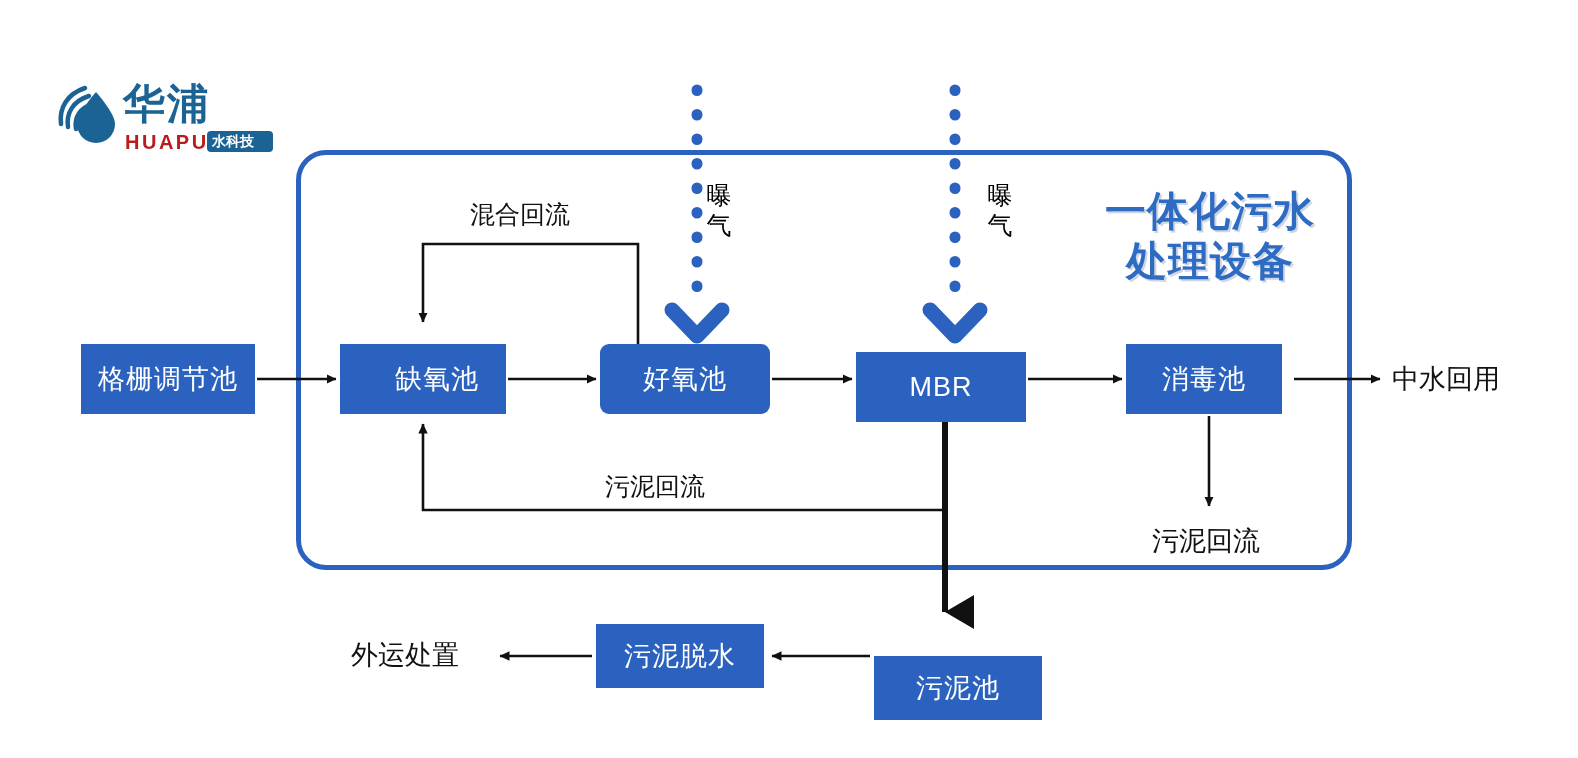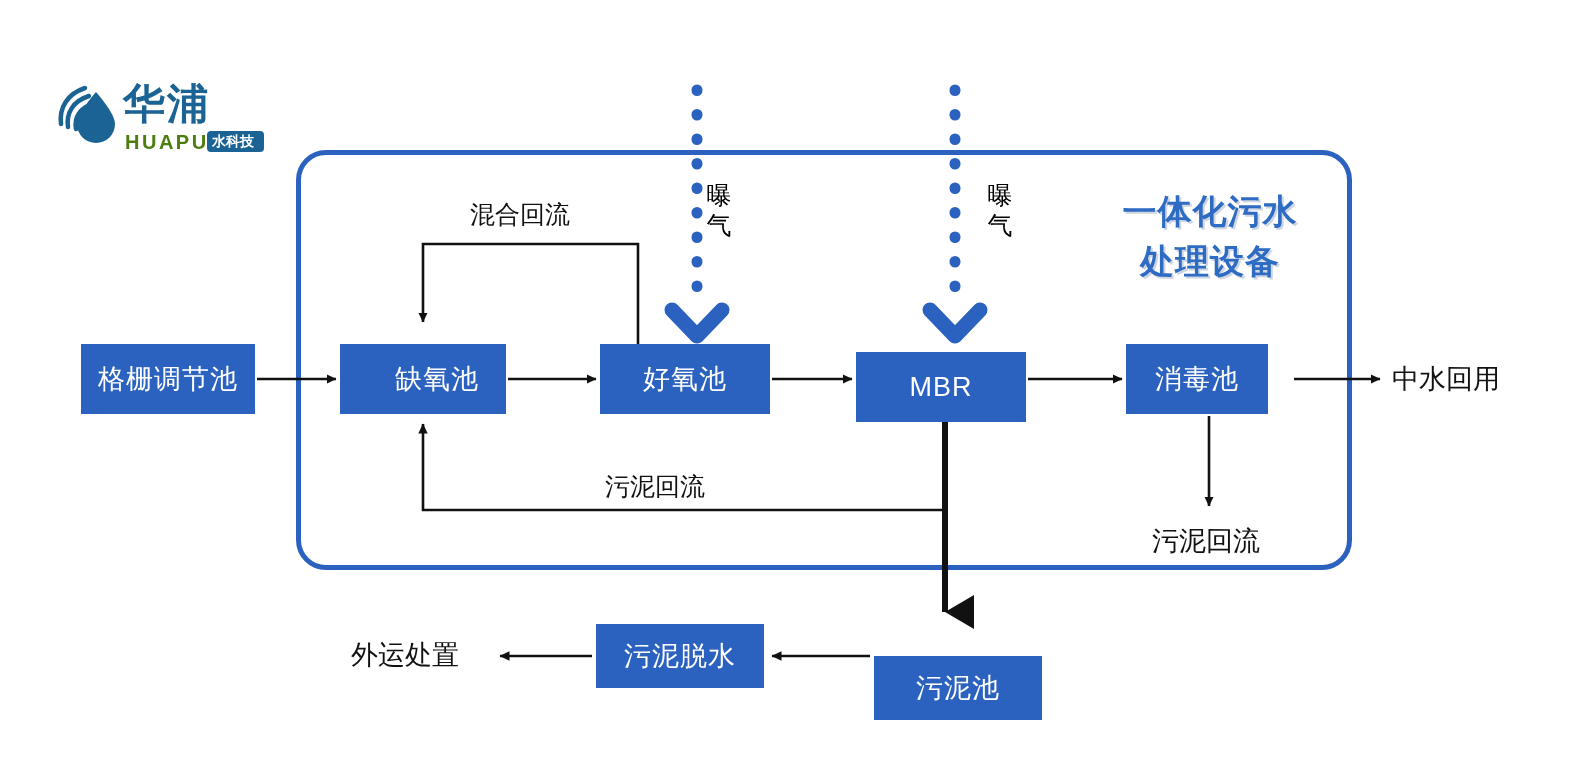--- a/index.html
+++ b/index.html
@@ -43,34 +43,34 @@
     letter-spacing: 2px;
     line-height: 52px;
     white-space: nowrap;
   }
   .logo-en {
     position: absolute;
     left: 70px;
     top: 52px;
     font-size: 20px;
     font-weight: 700;
-    color: #4d7c0f;
+    color: #b91c1c;
     letter-spacing: 2.5px;
     line-height: 24px;
     white-space: nowrap;
   }
   .logo-badge {
     position: absolute;
     left: 152px;
     top: 53px;
     background: #1B6394;
     color: #ffffff;
     font-size: 14px;
     font-weight: 700;
-    padding: 2px 10px 3px 5px;
+    padding: 2px 19px 3px 5px;
     border-radius: 4px;
     line-height: 16px;
     white-space: nowrap;
   }
 
   
   .equip-box {
     position: absolute;
     left: 296px;
     top: 150px;
@@ -79,21 +79,21 @@
     border: 5px solid #2B62BF;
     border-radius: 30px;
     box-sizing: border-box;
     background: transparent;
   }
   .equip-title {
     position: absolute;
     left: 1090px;
     top: 186px;
     width: 240px;
-    font-size: 34px;
+    font-size: 41px;
     font-weight: 700;
     color: #2E6CC4;
     line-height: 50px;
     text-align: center;
     letter-spacing: 1px;
     text-shadow: 2px 2px 0 #cfd6e2;
     white-space: nowrap;
   }
 
   
@@ -213,27 +213,27 @@
       <polyline points="930,310 955,336 980,310"></polyline>
     </g>
   </svg>
 
   <div class="pbox" style="left:81px;  top:344px; width:174px; height:70px;">
     <span>格栅调节池</span>
   </div>
   <div class="pbox" style="left:340px; top:344px; width:166px; height:70px;padding-left:28px;">
     <span>缺氧池</span>
   </div>
-  <div class="pbox" style="left:600px; top:344px; width:170px; height:70px;">
+  <div class="pbox" style="left:600px; top:344px; width:170px; height:70px;border-radius:9px;">
     <span>好氧池</span>
   </div>
   <div class="pbox" style="left:856px; top:352px; width:170px; height:70px;text-align:center;">
     <span>MBR</span>
   </div>
-  <div class="pbox" style="left:1126px; top:344px; width:142px; height:70px;">
+  <div class="pbox" style="left:1126px; top:344px; width:156px; height:70px;">
     <span>消毒池</span>
   </div>
   <div class="pbox" style="left:874px; top:624px; width:168px; height:64px;margin-top:32px;">
     <span>污泥池</span>
   </div>
   <div class="pbox" style="left:596px; top:624px; width:168px; height:64px;">
     <span>污泥脱水</span>
   </div>
 
   <div class="tnode" style="left:1392px; top:366px;">中水回用</div>

